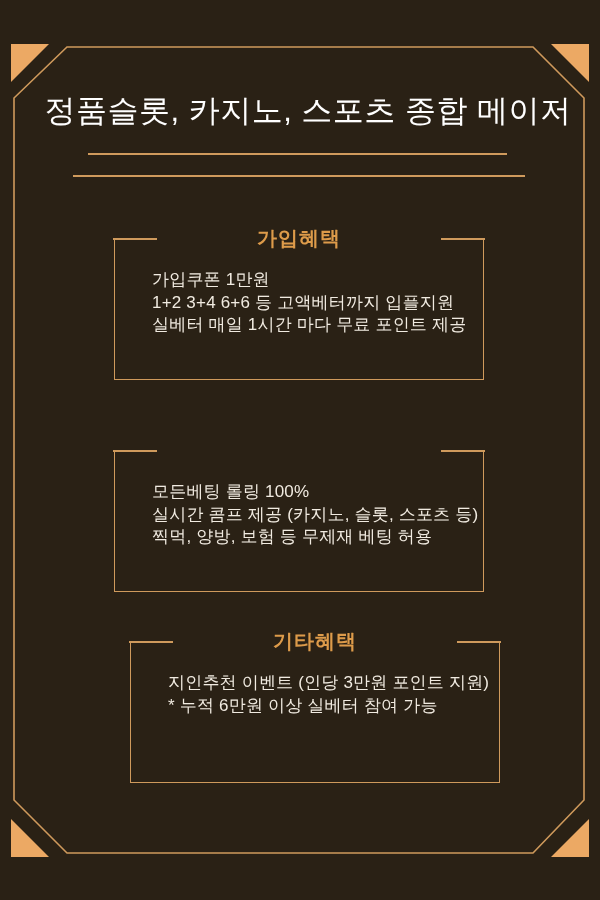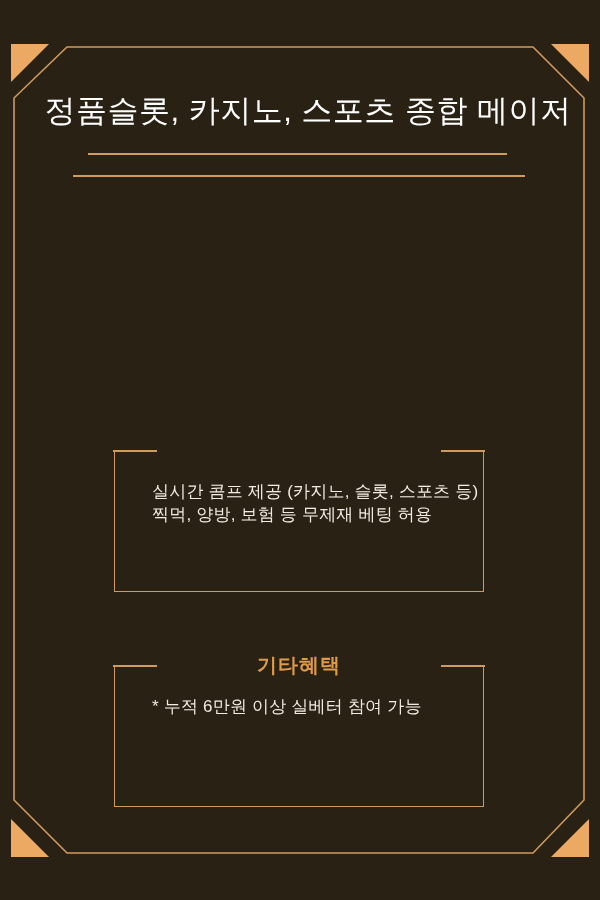--- a/index.html
+++ b/index.html
@@ -53,21 +53,21 @@
     position: absolute;
     left: 114px;
     width: 370px;
     height: 140px;
     border: 1.6px solid #cf9a5c;
     border-top: none;
     box-sizing: border-box;
   }
   .box-1 { top: 240px; }
   .box-2 { top: 452px; }
-  .box-3 { top: 667px; }
+  .box-3 { top: 643px; margin-left: 16px; }
 
   .seg {
     position: absolute;
     top: -1.6px;
     width: 44px;
     height: 1.6px;
     background: #cf9a5c;
   }
   .seg-l { left: -1.6px; }
   .seg-r { right: -1.6px; }
@@ -107,32 +107,44 @@
     <polygon class="corner-tri" points="551,44 589,44 589,82"></polygon>
     <polygon class="corner-tri" points="11,857 11,819 49,857"></polygon>
     <polygon class="corner-tri" points="589,857 589,819 551,857"></polygon>
   </svg>
 
   <h1 class="main-title">정품슬롯, 카지노, 스포츠 종합 메이저</h1>
 
   <div class="divider divider-1"></div>
   <div class="divider divider-2"></div>
 
+  <section class="benefit-box box-1">
+    <span class="seg seg-l"></span>
+    <span class="seg seg-r"></span>
+    <h2 class="box-title">가입혜택</h2>
+    <div class="box-body">
+      <p class="box-line">가입쿠폰 1만원</p>
+      <p class="box-line">1+2 3+4 6+6 등 고액베터까지 입플지원</p>
+      <p class="box-line">실베터 매일 1시간 마다 무료 포인트 제공</p>
+    </div>
+  </section>
 
   <section class="benefit-box box-2">
     <span class="seg seg-l"></span>
     <span class="seg seg-r"></span>
     <div class="box-body">
+      <p class="box-line">모든베팅 롤링 100%</p>
       <p class="box-line">실시간 콤프 제공 (카지노, 슬롯, 스포츠 등)</p>
       <p class="box-line">찍먹, 양방, 보험 등 무제재 베팅 허용</p>
     </div>
   </section>
 
   <section class="benefit-box box-3">
     <span class="seg seg-l"></span>
     <span class="seg seg-r"></span>
     <h2 class="box-title">기타혜택</h2>
     <div class="box-body">
+      <p class="box-line">지인추천 이벤트 (인당 3만원 포인트 지원)</p>
       <p class="box-line">* 누적 6만원 이상 실베터 참여 가능</p>
     </div>
   </section>
 
 </div>
 
 </body></html>

